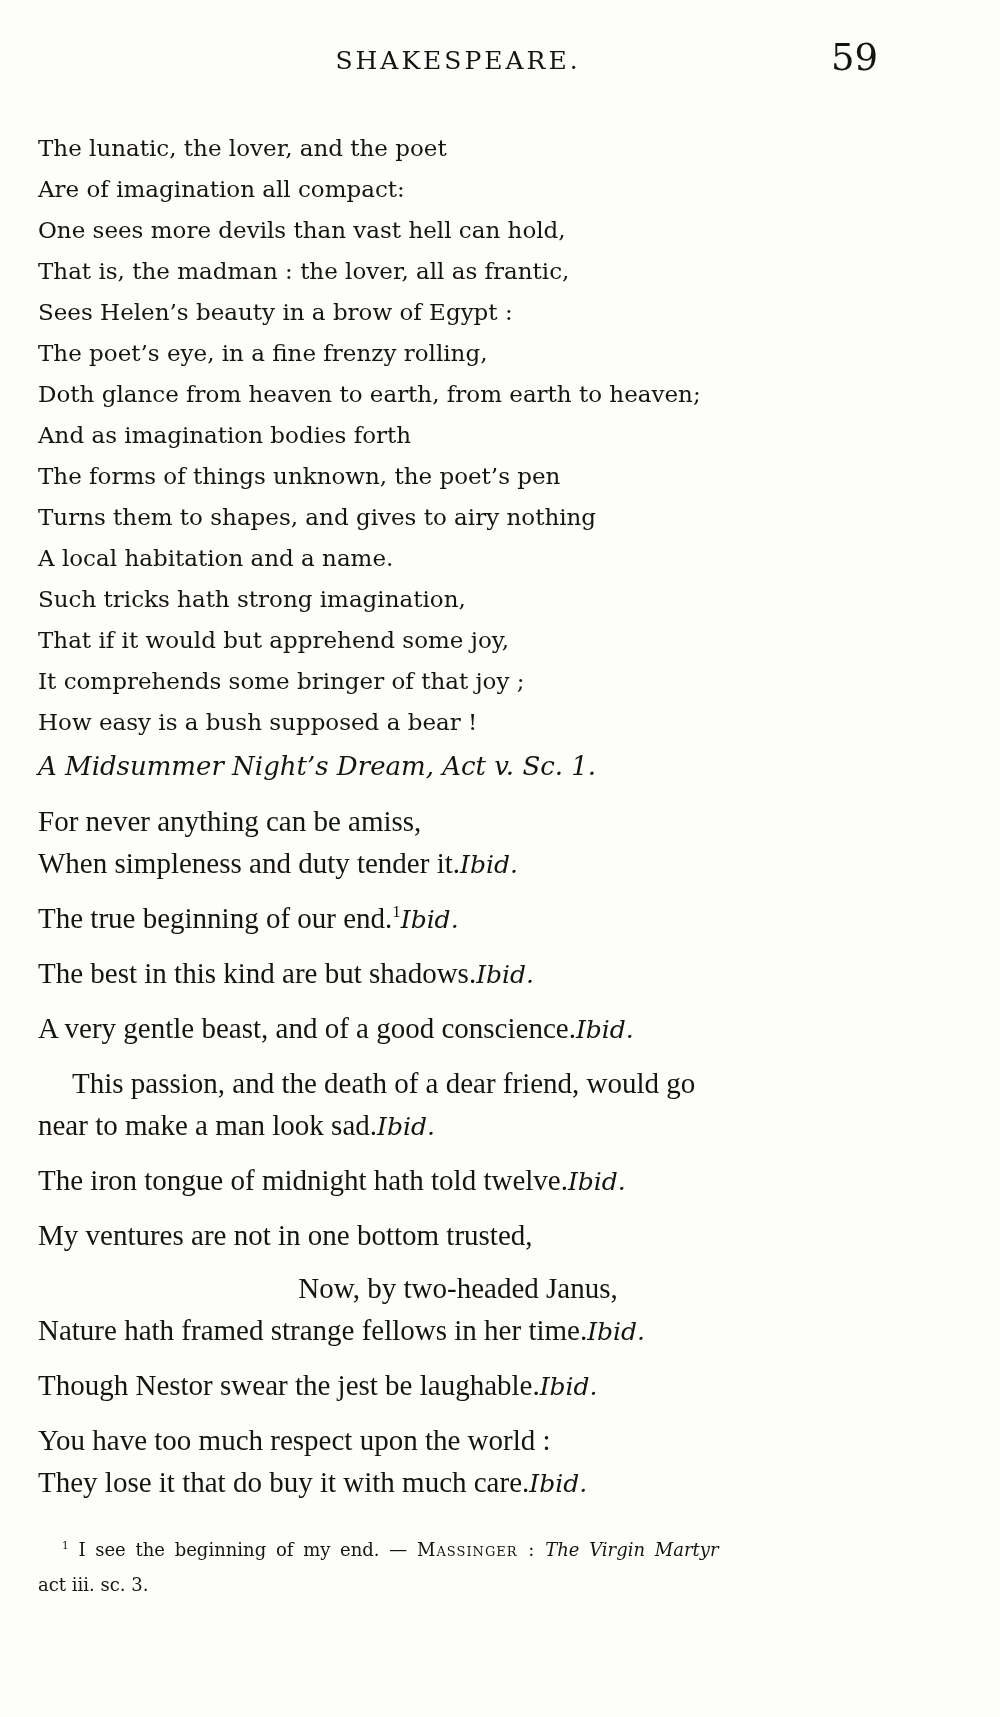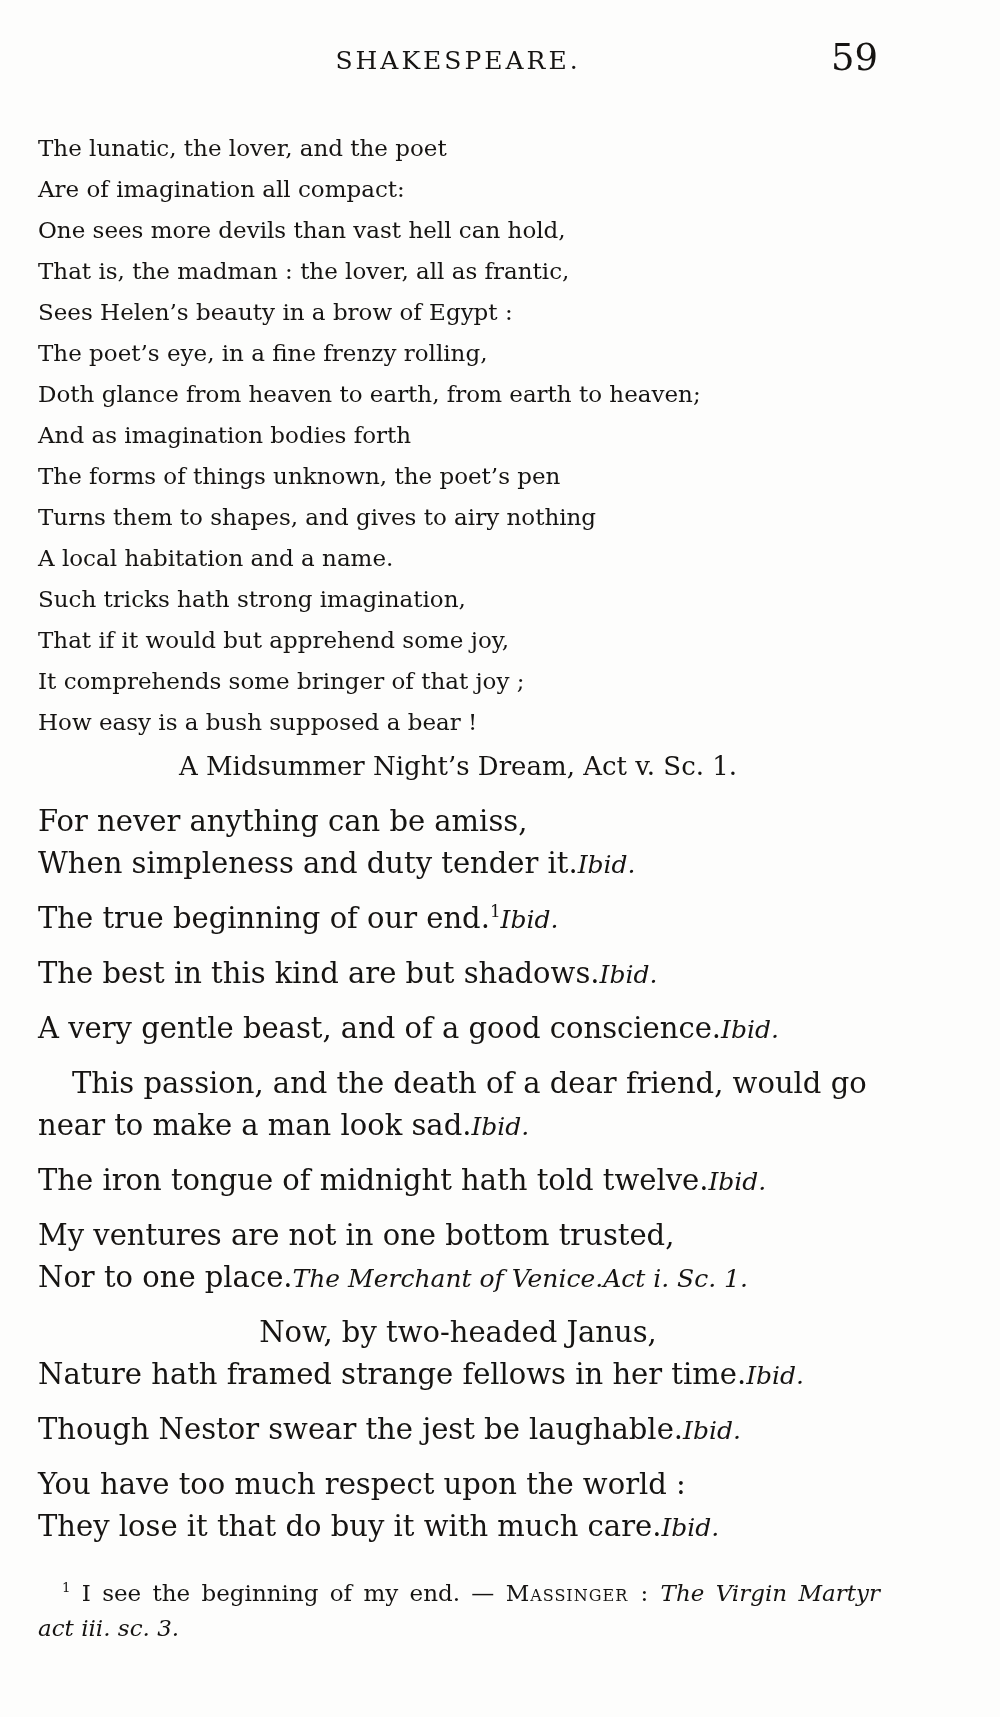--- a/index.html
+++ b/index.html
@@ -38,52 +38,53 @@
     font-size: 37px;
   }
   
   .verse-block { margin-top: 42px; }
   .vline {
     font-size: 23px;
     line-height: 41px;
     white-space: nowrap;
   }
   .attribution-line {
-    text-align: center;
+    text-align: left;
+    font-style: italic;
     font-size: 26px;
     line-height: 46px;
   }
   
   .quote {
     margin-top: 11px;
     font-size: 29px;
     line-height: 42px;
   }
-  .qline { white-space: nowrap; }
+  .qline { white-space: nowrap; font-family: Liberation Serif, serif; }
   .qrow {
     display: flex;
     justify-content: flex-start;
     align-items: baseline;
   }
   .src {
     font-style: italic;
     font-size: 25px;
     white-space: nowrap;
   }
   .indent-prose { text-indent: 34px; white-space: normal; }
   .centered { text-align: center; }
   sup.fref { font-size: 0.58em; vertical-align: super; line-height: 0; }
   
   .footnote {
     margin-top: 27px;
-    font-size: 23px;
+    font-size: 18px;
     line-height: 35px;
   }
   .fn-line1 { text-indent: 24px; word-spacing: 4px; white-space: nowrap; }
-  .fn-line2 { font-style: italic; }
+  .fn-line2 { }
   .sc { font-variant: small-caps; letter-spacing: 1px; }
   .it { font-style: italic; }
 </style>
 </head>
 <body>
 
 <div class="page">
   <div class="content-col">
 
     <header class="page-header">
@@ -149,25 +150,20 @@
 
     <section class="quote">
       <div class="qrow">
         <span class="qline">The iron tongue of midnight hath told twelve.</span>
         <span class="src">Ibid.</span>
       </div>
     </section>
 
     <section class="quote">
       <div class="qline">My ventures are not in one bottom trusted,</div>
-      <div class="qrow">
-        <span class="qline">Nor to one place.</span>
-        <span class="src">The Merchant of Venice.</span>
-        <span class="src">Act i. Sc. 1.</span>
-      </div>
     </section>
 
     <section class="quote">
       <div class="qline centered">Now, by two-headed Janus,</div>
       <div class="qrow">
         <span class="qline">Nature hath framed strange fellows in her time.</span>
         <span class="src">Ibid.</span>
       </div>
     </section>
 

